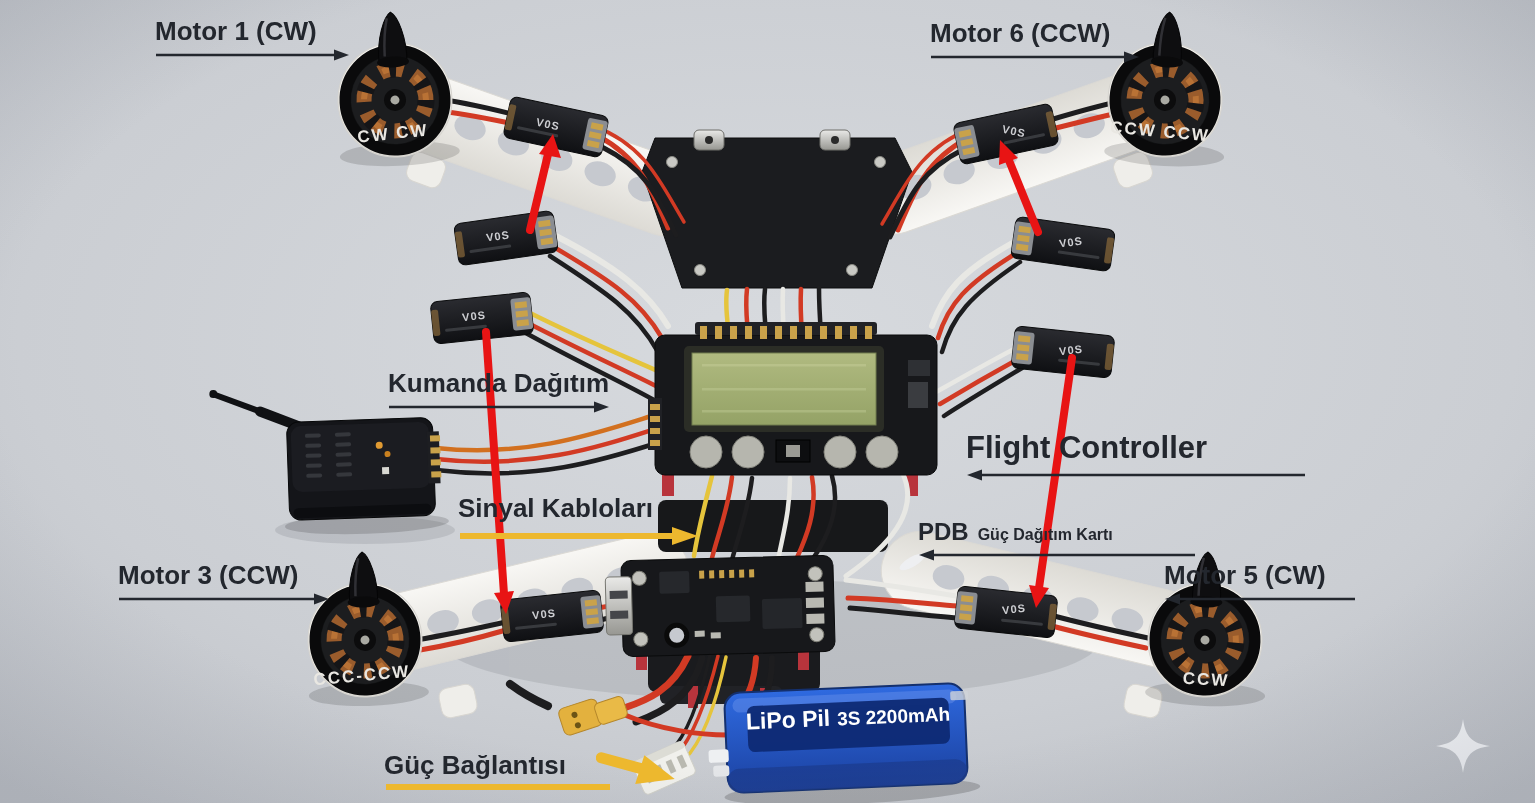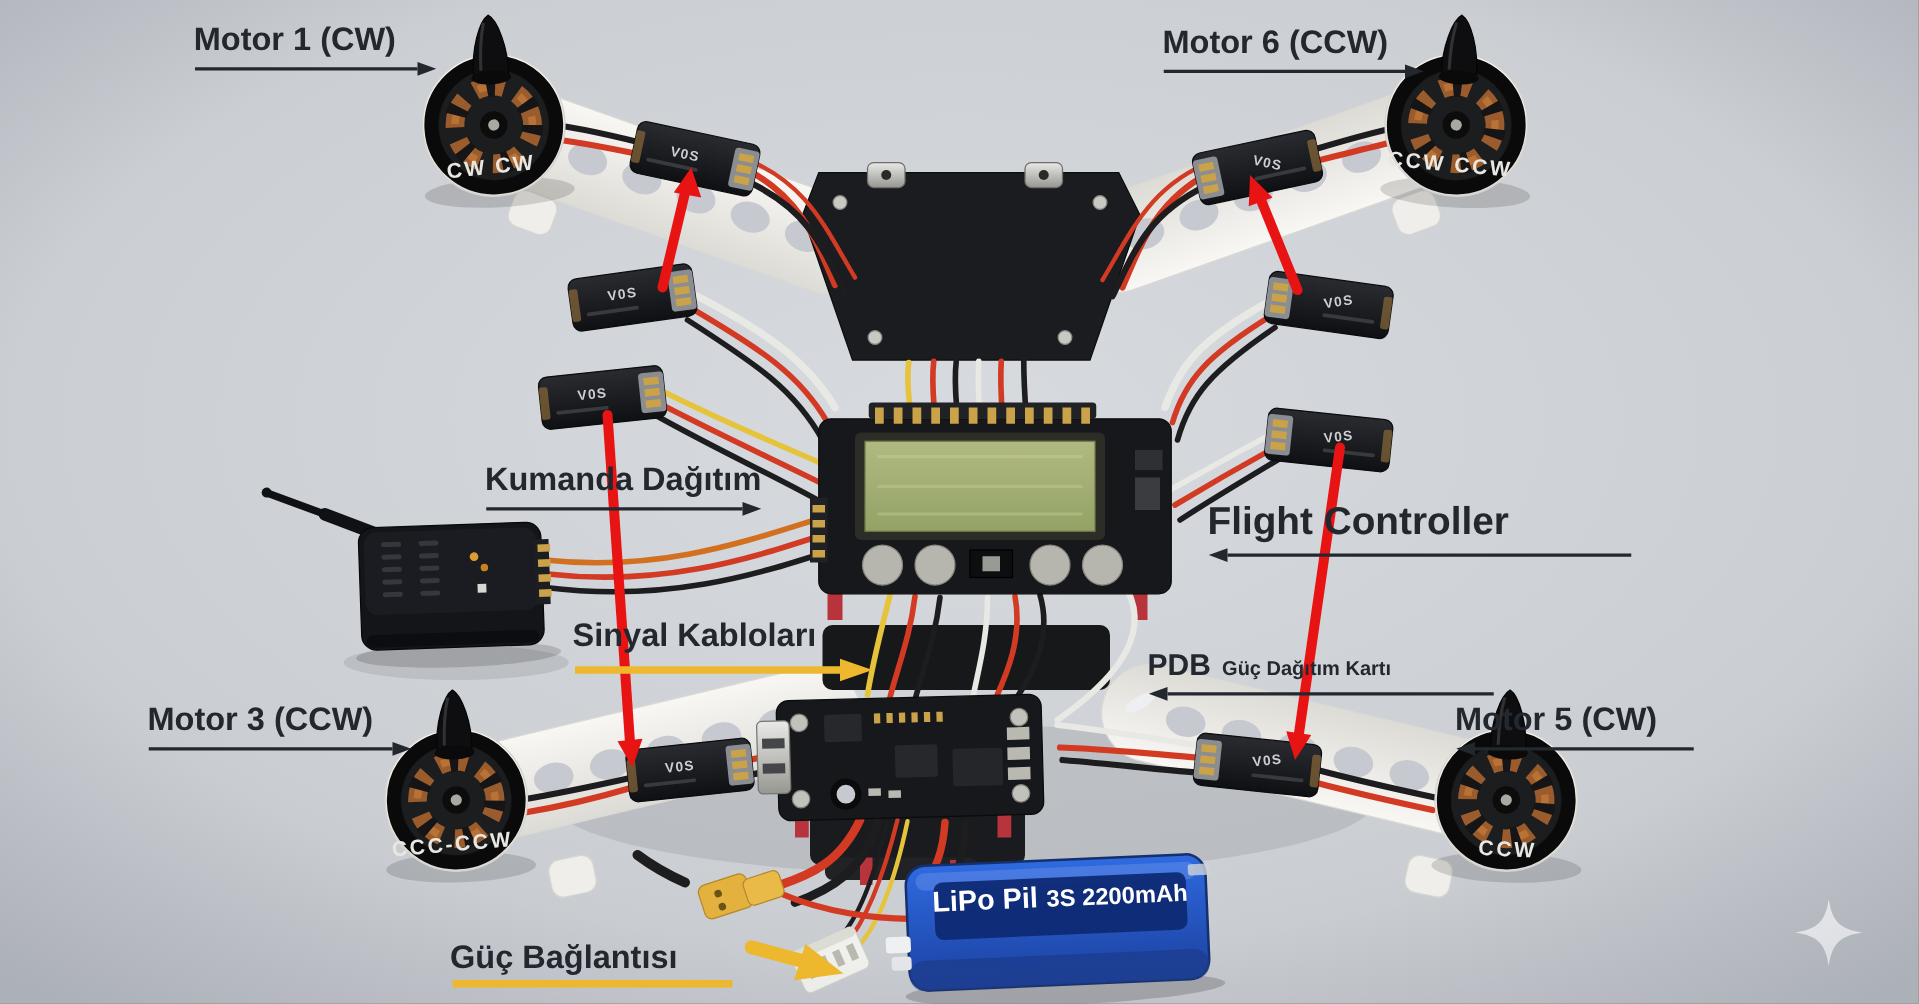--- a/index.html
+++ b/index.html
@@ -1,17 +1,17 @@
 <!DOCTYPE html>
 <html style="--annotation-red: #e81414; --annotation-yellow: #edb82e; --battery-blue: #2457c5; --label-text: #23272e;"><head>
 <meta charset="utf-8">
 <style>
   html,body{margin:0;padding:0;background:#b8bbc1;}
   .scene{position:relative;width:1535px;height:803px;overflow:hidden;
-         font-family:"Liberation Sans",sans-serif;background:#737373;}
+         font-family:"Liberation Sans",sans-serif;background:#4d7c0f;}
   svg.photo{position:absolute;left:0;top:0;}
   .lbl{position:absolute;color:var(--label-text,#23272e);font-weight:bold;
        font-size:26px;line-height:1.05;white-space:nowrap;z-index:5;}
   .lbl .arr{display:block;margin-top:3px;}
   .arr line{stroke:var(--label-text,#23272e);stroke-width:2.6;}
   .arr path{fill:var(--label-text,#23272e);}
   .arr.yellow line{stroke:var(--annotation-yellow,#edb82e);stroke-width:6;}
   .arr.yellow path{fill:var(--annotation-yellow,#edb82e);}
   .lbl-fc{font-size:31px;}
   .pdb-abbr{font-size:24px;}
@@ -408,21 +408,21 @@
 </div>
 
 <div class="lbl" style="left:388px;top:370px">
   <span>Kumanda Dağıtım</span>
   <svg class="arr" width="222" height="14">
         <line x1="1" y1="7" x2="206" y2="7"></line>
         <path d="M206,1.5 L221,7 L206,12.5 Z"></path>
       </svg>
 </div>
 
-<div class="lbl lbl-fc" style="left:966px;top:401px">
+<div class="lbl lbl-fc" style="left:966px;top:432px">
   <span>Flight Controller</span>
   <svg class="arr" width="340" height="14">
         <line x1="16" y1="7" x2="339" y2="7"></line>
         <path d="M16,1.5 L1,7 L16,12.5 Z"></path>
       </svg>
 </div>
 
 <div class="lbl" style="left:458px;top:495px">
   <span>Sinyal Kabloları</span>
   <svg class="arr yellow" width="242" height="22">
@@ -432,21 +432,21 @@
 </div>
 
 <div class="lbl" style="left:918px;top:518px">
   <span class="pdb-abbr">PDB</span><span class="pdb-rest">Güç Dağıtım Kartı</span>
   <svg class="arr" width="278" height="14">
         <line x1="16" y1="7" x2="277" y2="7"></line>
         <path d="M16,1.5 L1,7 L16,12.5 Z"></path>
       </svg>
 </div>
 
-<div class="lbl" style="left:360px;top:752px">
+<div class="lbl" style="left:384px;top:752px">
   <span>Güç Bağlantısı</span>
   <svg class="arr yellow" width="228" height="10">
         <line x1="2" y1="5" x2="226" y2="5"></line>
       </svg>
 </div>
 
 <svg class="fat-yellow" style="left:596px;top:746px" width="84" height="48">
   <g transform="rotate(10 40 22)">
         <line x1="4" y1="18" x2="48" y2="22"></line>
         <path d="M80,26 L46,8 L42,38 Z"></path>

